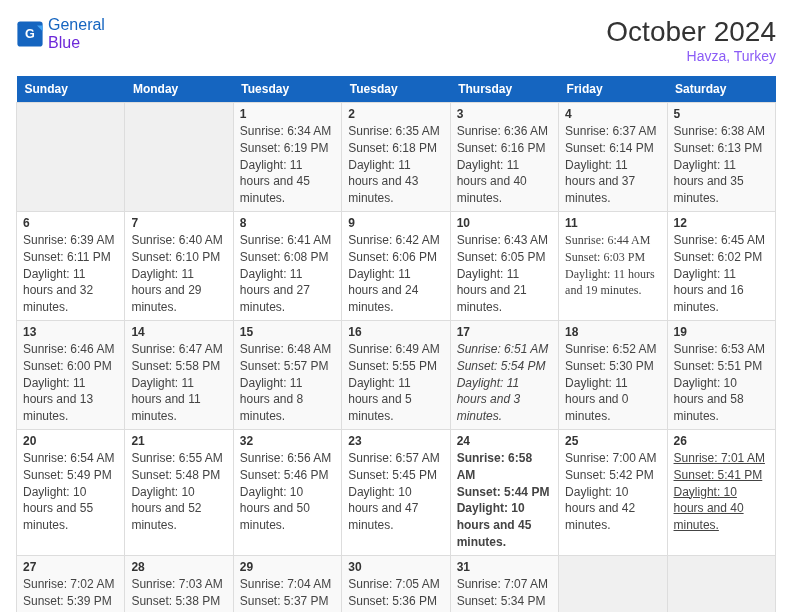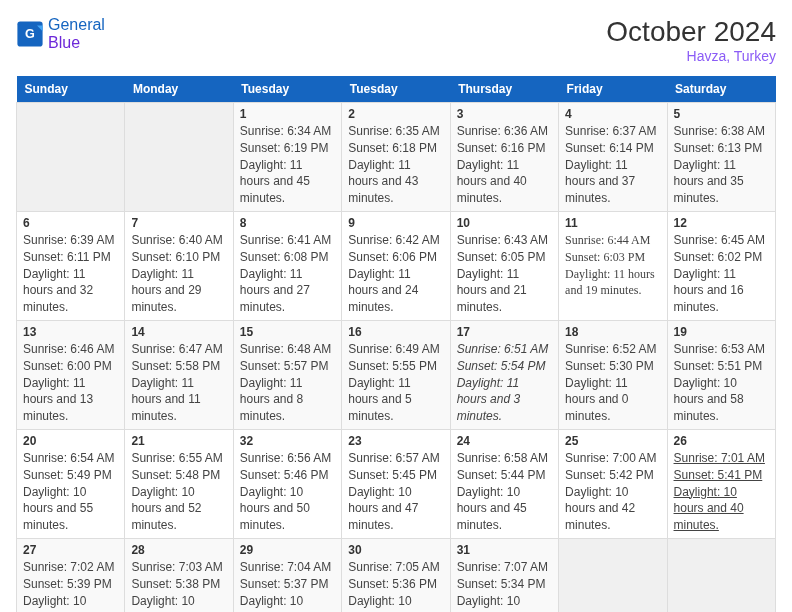--- a/index.html
+++ b/index.html
@@ -267,21 +267,21 @@
 Daylight: 10 hours and 50 minutes.</div>
         </td>
         <td>
           <span class="day-number">23</span>
           <div class="day-info" style="white-space: pre-line;">Sunrise: 6:57 AM
 Sunset: 5:45 PM
 Daylight: 10 hours and 47 minutes.</div>
         </td>
         <td>
           <span class="day-number">24</span>
-          <div class="day-info" style="white-space: pre-line;">Sunrise: 6:58 AM
+          <div class="day-info" style="white-space: pre-line; font-weight: bold;">Sunrise: 6:58 AM
 Sunset: 5:44 PM
 Daylight: 10 hours and 45 minutes.</div>
         </td>
         <td>
           <span class="day-number">25</span>
           <div class="day-info" style="white-space: pre-line;">Sunrise: 7:00 AM
 Sunset: 5:42 PM
 Daylight: 10 hours and 42 minutes.</div>
         </td>
         <td>

